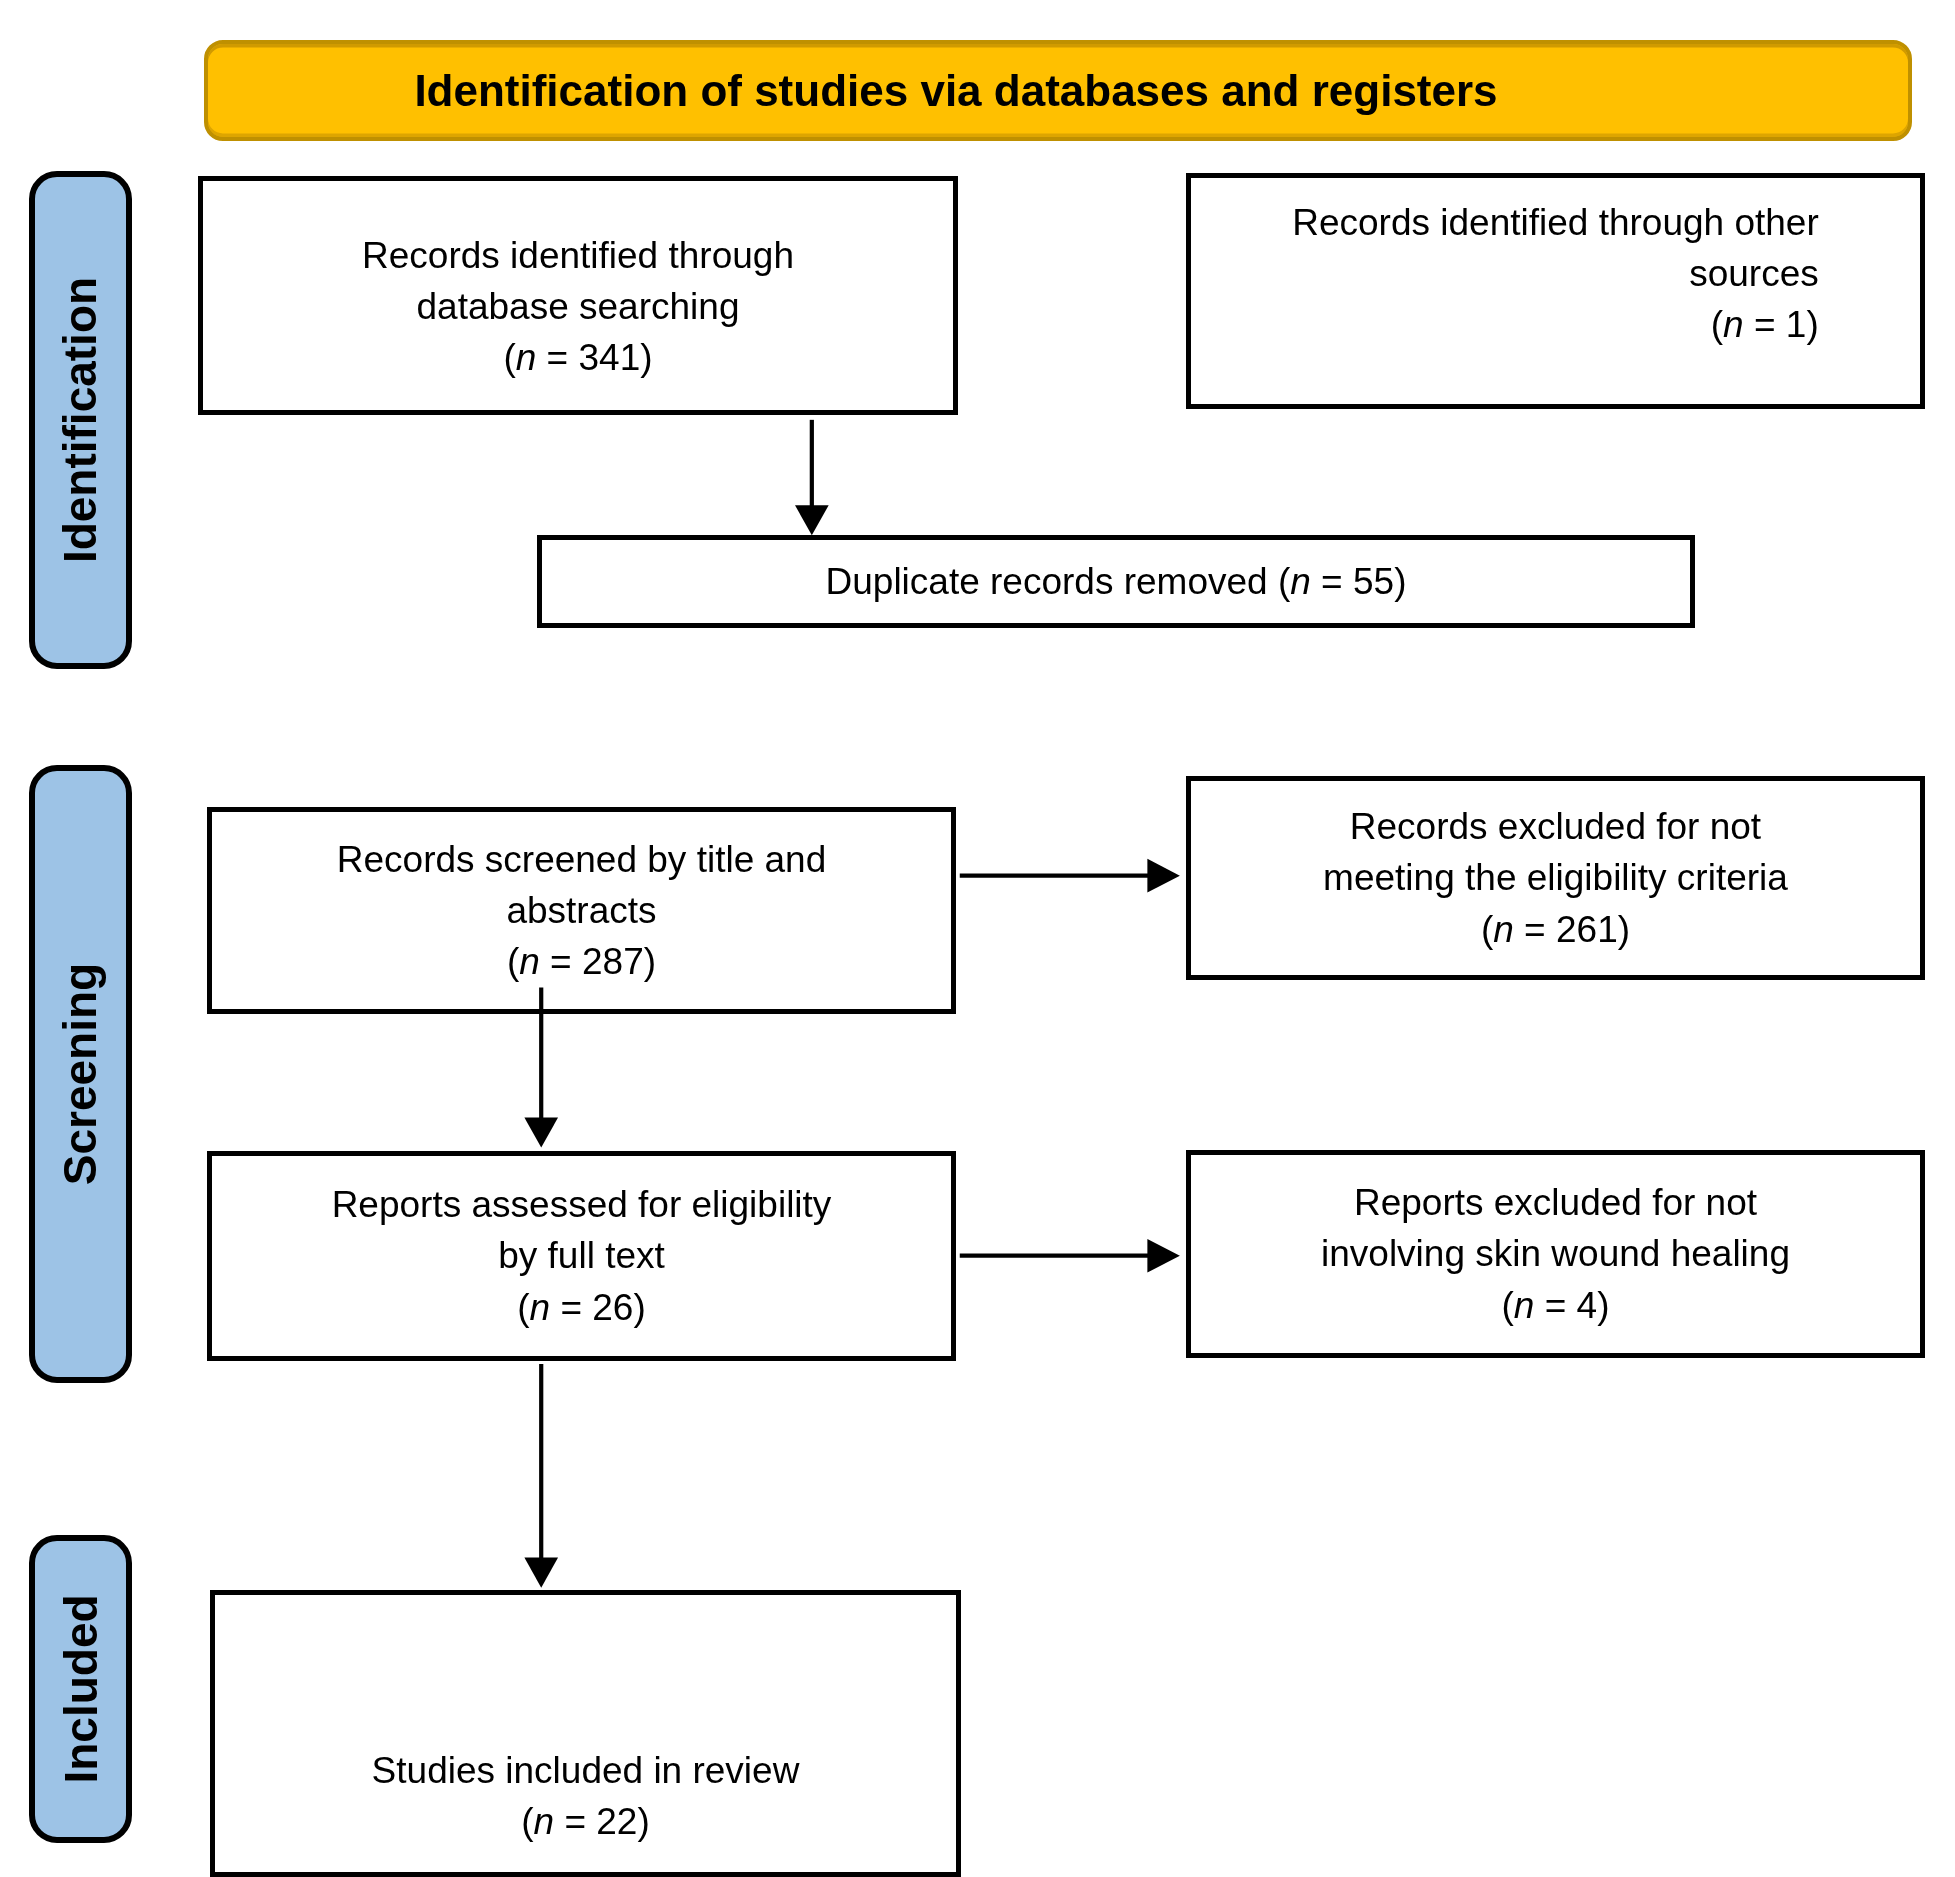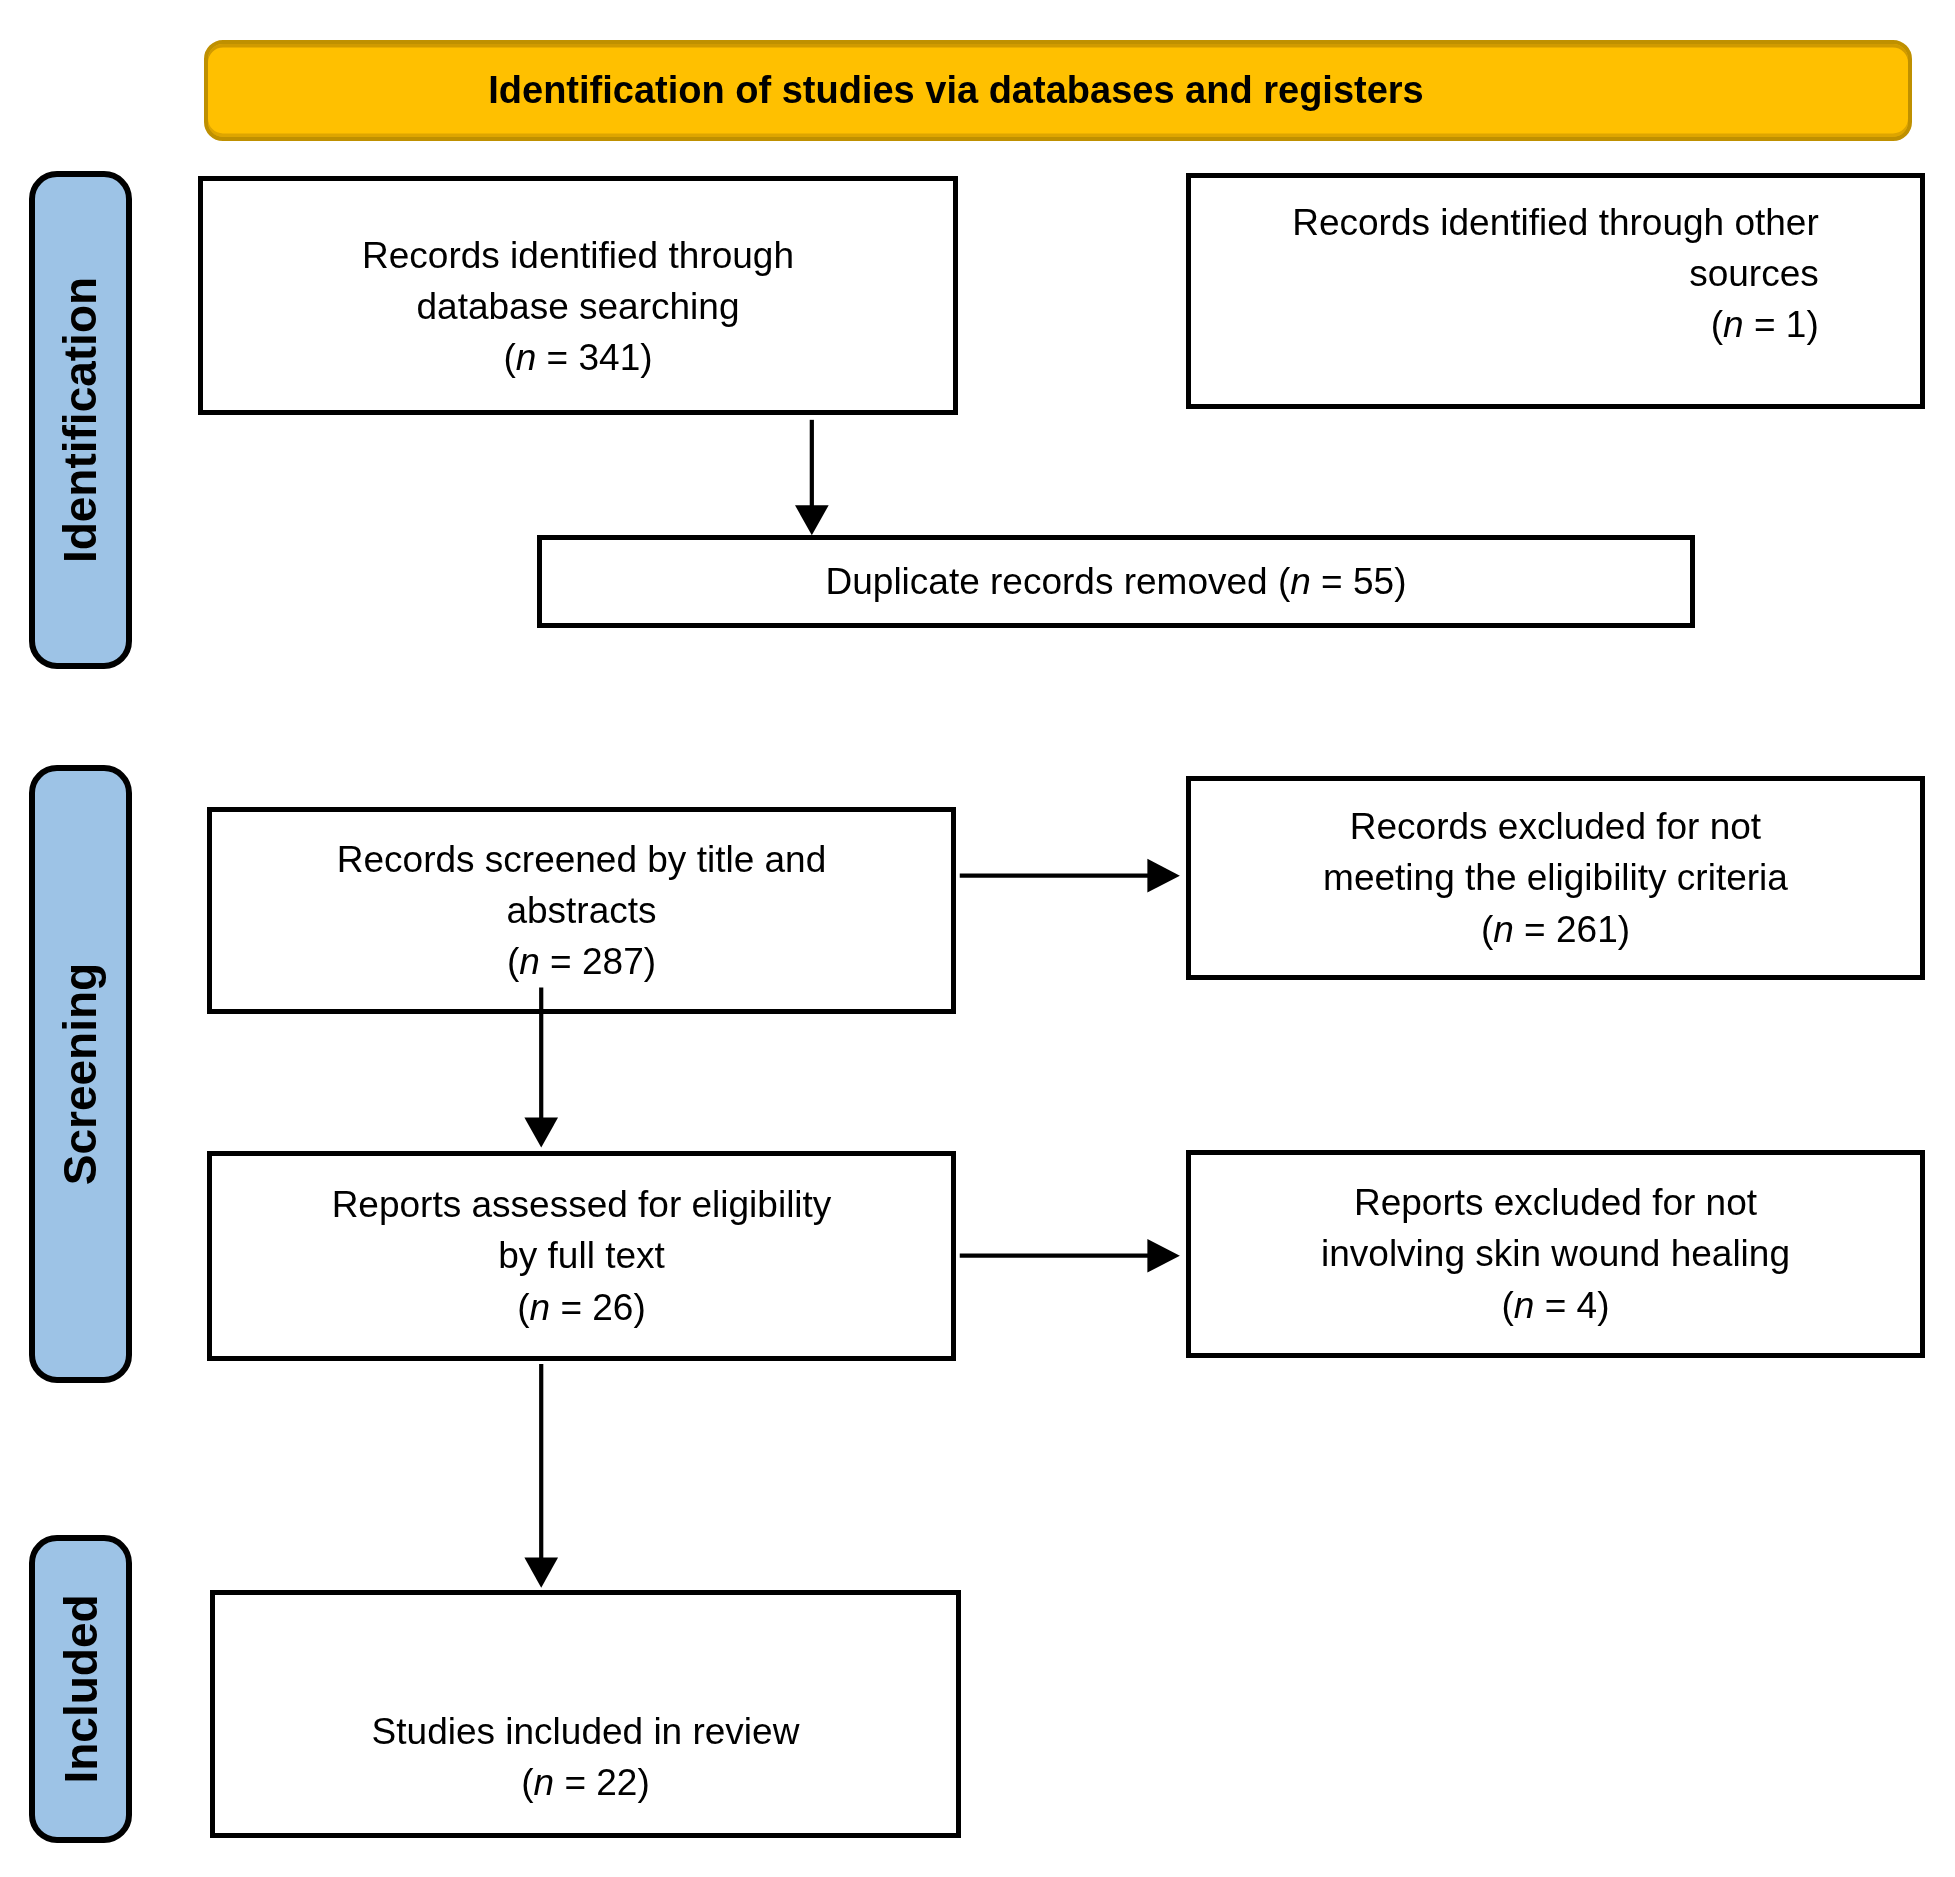--- a/index.html
+++ b/index.html
@@ -24,21 +24,21 @@
     background: var(--banner-bg, #FFC000);
     border: 4.2px solid var(--banner-border, #BF9000);
     border-radius: 19px;
     display: flex;
     align-items: center;
     justify-content: center;
     padding-right: 204px;
     box-shadow: inset 0 3.6px 0 rgba(120,84,0,0.35), inset 0 -3.6px 0 rgba(120,84,0,0.25);
   }
   .banner-text {
-    font-size: 38px;
+    font-size: 44px;
     font-weight: bold;
     white-space: nowrap;
   }
   
   .stage {
     position: absolute;
     left: 29px;
     width: 103px;
     box-sizing: border-box;
     background: var(--stage-bg, #9DC3E6);
@@ -71,21 +71,21 @@
     line-height: 1.38;
   }
   .box i { font-style: italic; }
   #box-db-search        { left: 198px;  top: 176px;  width: 760px; height: 239px; padding-top: 22px; }
   #box-other-sources    { left: 1186px; top: 173px;  width: 739px; height: 236px; align-items: flex-start; padding-top: 19px; text-align: right; }
   #box-duplicates       { left: 537px;  top: 535px;  width: 1158px; height: 93px; }
   #box-records-screened { left: 207px;  top: 777px; width: 749px; height: 207px; margin-top: 30px; }
   #box-records-excluded { left: 1186px; top: 776px; width: 739px; height: 204px; }
   #box-reports-assessed { left: 207px;  top: 1151px; width: 749px; height: 210px; justify-content: center; }
   #box-reports-excluded { left: 1186px; top: 1150px; width: 739px; height: 208px; }
-  #box-studies-included { left: 210px;  top: 1590px; width: 751px; height: 248px; align-items: flex-end; padding-bottom: 25px; }
+  #box-studies-included { left: 210px;  top: 1590px; width: 751px; height: 287px; align-items: flex-end; padding-bottom: 25px; }
   
   #arrow-layer {
     position: absolute;
     left: 0; top: 0;
     width: 1955px; height: 1877px;
     pointer-events: none;
   }
   #arrow-layer line    { stroke: #000000; stroke-width: 7px; }
   #arrow-layer polygon { fill: #000000; }
 </style>

